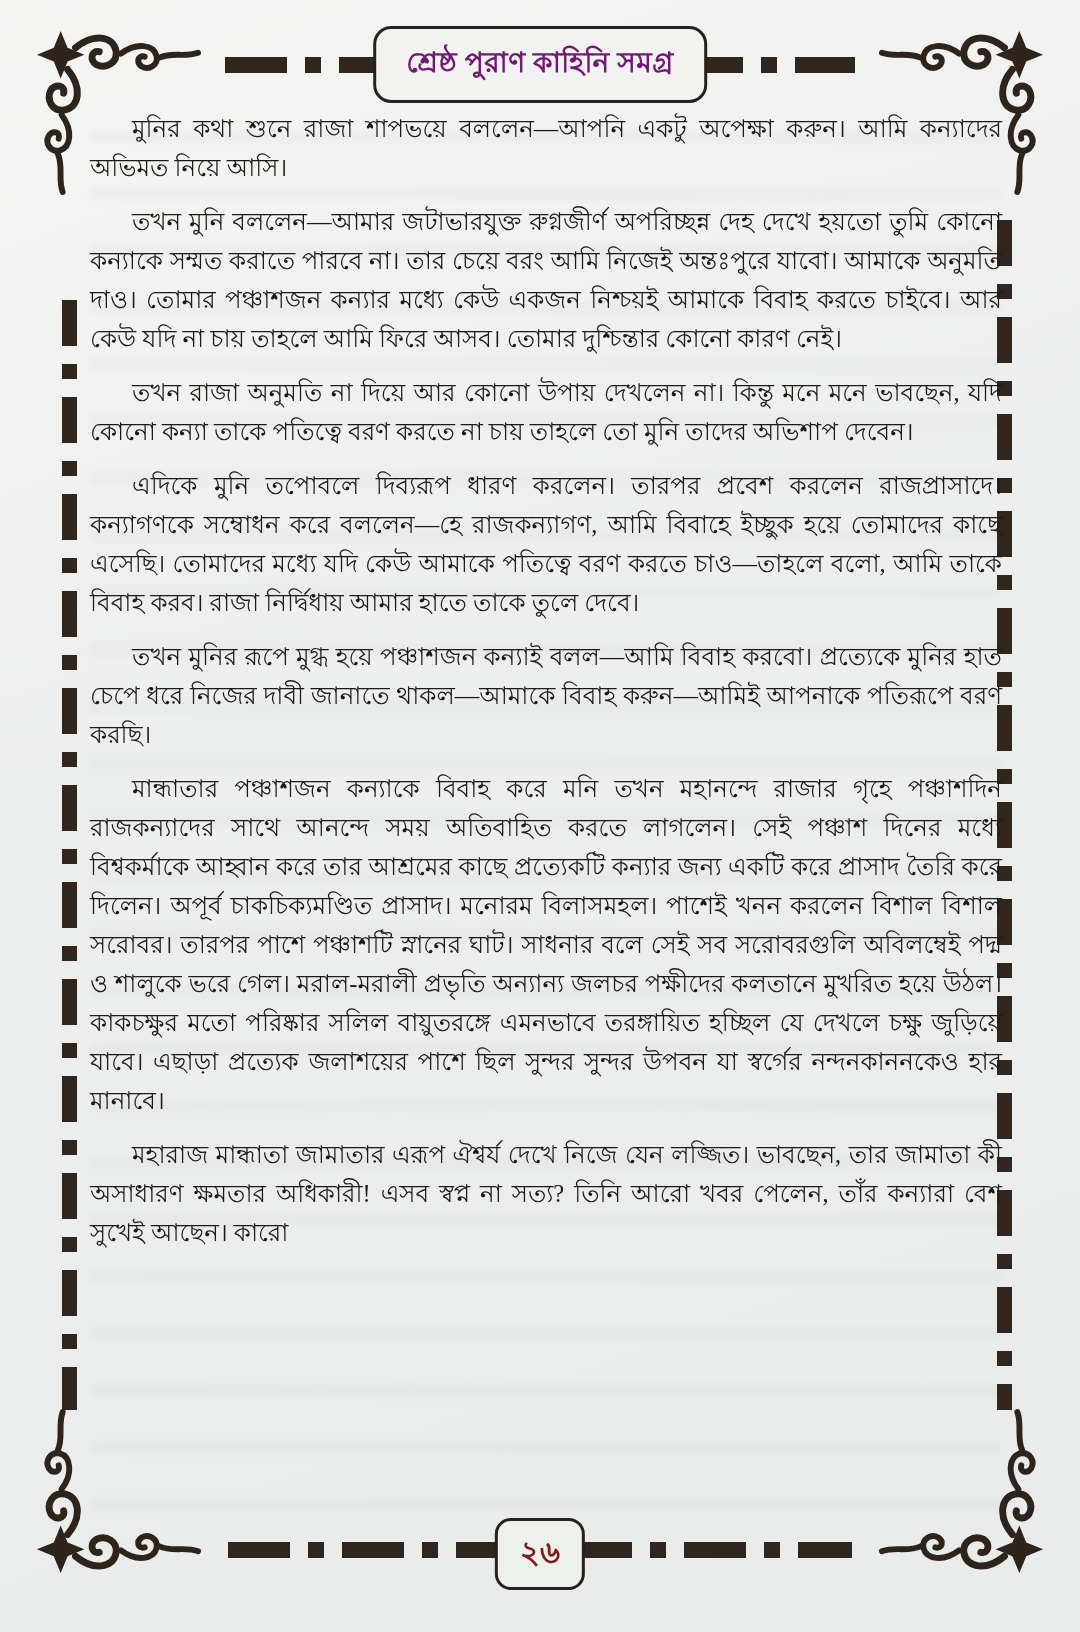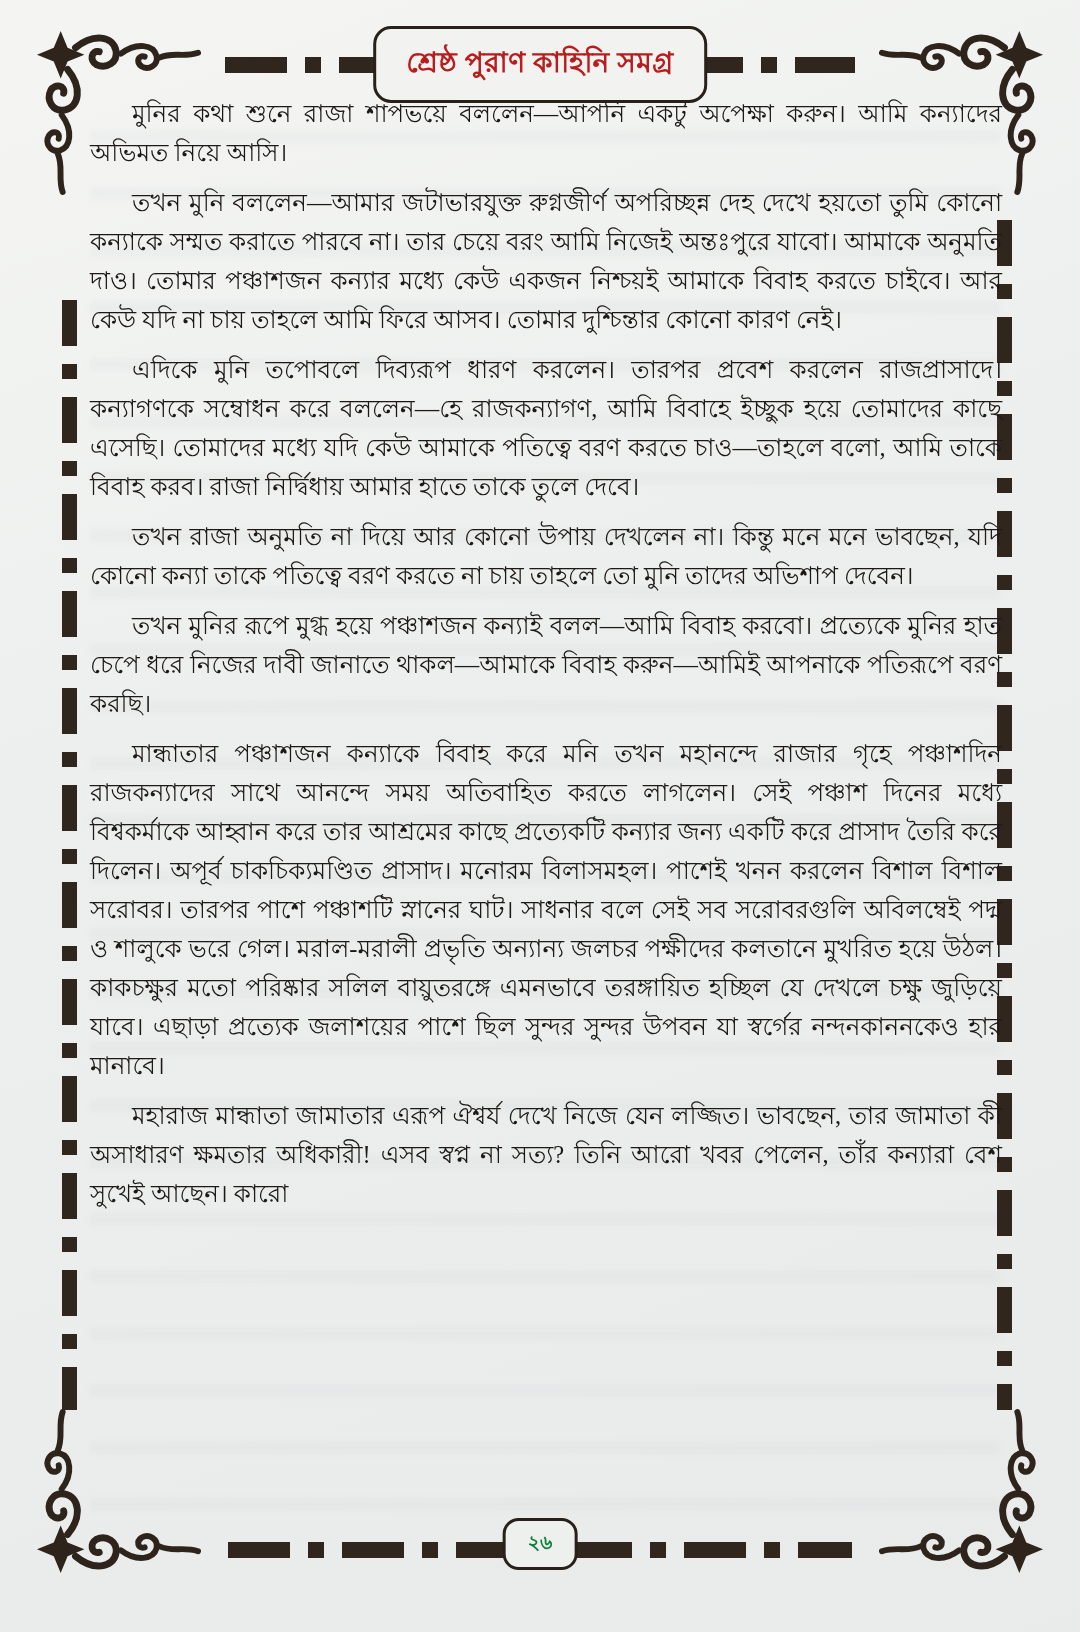--- a/index.html
+++ b/index.html
@@ -52,40 +52,40 @@
   .title-box {
     position:absolute; top:26px; left:50%; transform:translateX(-50%);
     background:#f2f3f0;
     border:3.5px solid #29201a;
     border-radius:18px;
     padding:12px 30px;
     white-space:nowrap;
     z-index:5;
   }
   .title-box span {
-    font-size:28px; font-weight:600; letter-spacing:.5px; color:#b91c1c;
+    font-size:28px; font-weight:600; letter-spacing:.5px; color:#701a75;
   }
   
   .pageno-box {
     position:absolute; top:1518px; left:50%; transform:translateX(-50%);
     background:#eef0ed;
     border:3.5px solid #29201a;
     border-radius:16px;
     padding:7px 22px;
     z-index:5;
   }
-  .pageno-box span { font-size:19px; font-weight:600; color:#15803d; }
+  .pageno-box span { font-size:31px; font-weight:600; color:#7f1d1d; }
   
   .text-area {
     position:absolute; left:90px; right:78px; top:94px;
     font-size:24.5px; line-height:39px;
     text-align:justify;
     z-index:2;
   }
-  .text-area p { text-indent:42px; margin:0 0 11px 0; }
+  .text-area p { text-indent:42px; margin:15px 0 11px 0; }
 </style>
 </head>
 <body>
 
 <svg width="0" height="0" style="position:absolute">
   <defs>
     <g id="flourish">
       <path d="M27 3 L34 20 L51 27 L34 34 L27 51 L20 34 L3 27 L20 20 Z" fill="currentColor"></path>
       <g fill="none" stroke="currentColor" stroke-linecap="round">
         <path d="M42 20 C60 5 80 8 83 23 C85 35 73 42 63 37 C56 33 58 22 66 24" stroke-width="7"></path>
@@ -123,22 +123,22 @@
       <use href="#flourish"></use>
     </svg>
 
   <div class="title-box">
     <span>শ্রেষ্ঠ পুরাণ কাহিনি সমগ্র</span>
   </div>
 
   <div class="text-area">
     <p>মুনির কথা শুনে রাজা শাপভয়ে বললেন—আপনি একটু অপেক্ষা করুন। আমি কন্যাদের অভিমত নিয়ে আসি।</p>
     <p>তখন মুনি বললেন—আমার জটাভারযুক্ত রুগ্নজীর্ণ অপরিচ্ছন্ন দেহ দেখে হয়তো তুমি কোনো কন্যাকে সম্মত করাতে পারবে না। তার চেয়ে বরং আমি নিজেই অন্তঃপুরে যাবো। আমাকে অনুমতি দাও। তোমার পঞ্চাশজন কন্যার মধ্যে কেউ একজন নিশ্চয়ই আমাকে বিবাহ করতে চাইবে। আর কেউ যদি না চায় তাহলে আমি ফিরে আসব। তোমার দুশ্চিন্তার কোনো কারণ নেই।</p>
+    <p>তখন রাজা অনুমতি না দিয়ে আর কোনো উপায় দেখলেন না। কিন্তু মনে মনে ভাবছেন, যদি কোনো কন্যা তাকে পতিত্বে বরণ করতে না চায় তাহলে তো মুনি তাদের অভিশাপ দেবেন।</p>
     <p>এদিকে মুনি তপোবলে দিব্যরূপ ধারণ করলেন। তারপর প্রবেশ করলেন রাজপ্রাসাদে। কন্যাগণকে সম্বোধন করে বললেন—হে রাজকন্যাগণ, আমি বিবাহে ইচ্ছুক হয়ে তোমাদের কাছে এসেছি। তোমাদের মধ্যে যদি কেউ আমাকে পতিত্বে বরণ করতে চাও—তাহলে বলো, আমি তাকে বিবাহ করব। রাজা নির্দ্বিধায় আমার হাতে তাকে তুলে দেবে।</p>
-    <p>তখন রাজা অনুমতি না দিয়ে আর কোনো উপায় দেখলেন না। কিন্তু মনে মনে ভাবছেন, যদি কোনো কন্যা তাকে পতিত্বে বরণ করতে না চায় তাহলে তো মুনি তাদের অভিশাপ দেবেন।</p>
     <p>তখন মুনির রূপে মুগ্ধ হয়ে পঞ্চাশজন কন্যাই বলল—আমি বিবাহ করবো। প্রত্যেকে মুনির হাত চেপে ধরে নিজের দাবী জানাতে থাকল—আমাকে বিবাহ করুন—আমিই আপনাকে পতিরূপে বরণ করছি।</p>
     <p>মান্ধাতার পঞ্চাশজন কন্যাকে বিবাহ করে মনি তখন মহানন্দে রাজার গৃহে পঞ্চাশদিন রাজকন্যাদের সাথে আনন্দে সময় অতিবাহিত করতে লাগলেন। সেই পঞ্চাশ দিনের মধ্যে বিশ্বকর্মাকে আহ্বান করে তার আশ্রমের কাছে প্রত্যেকটি কন্যার জন্য একটি করে প্রাসাদ তৈরি করে দিলেন। অপূর্ব চাকচিক্যমণ্ডিত প্রাসাদ। মনোরম বিলাসমহল। পাশেই খনন করলেন বিশাল বিশাল সরোবর। তারপর পাশে পঞ্চাশটি স্নানের ঘাট। সাধনার বলে সেই সব সরোবরগুলি অবিলম্বেই পদ্ম ও শালুকে ভরে গেল। মরাল-মরালী প্রভৃতি অন্যান্য জলচর পক্ষীদের কলতানে মুখরিত হয়ে উঠল। কাকচক্ষুর মতো পরিষ্কার সলিল বায়ুতরঙ্গে এমনভাবে তরঙ্গায়িত হচ্ছিল যে দেখলে চক্ষু জুড়িয়ে যাবে। এছাড়া প্রত্যেক জলাশয়ের পাশে ছিল সুন্দর সুন্দর উপবন যা স্বর্গের নন্দনকাননকেও হার মানাবে।</p>
     <p>মহারাজ মান্ধাতা জামাতার এরূপ ঐশ্বর্য দেখে নিজে যেন লজ্জিত। ভাবছেন, তার জামাতা কী অসাধারণ ক্ষমতার অধিকারী! এসব স্বপ্ন না সত্য? তিনি আরো খবর পেলেন, তাঁর কন্যারা বেশ সুখেই আছেন। কারো</p>
   </div>
 
   <div class="pageno-box">
     <span>২৬</span>
   </div>
 
 </div>

